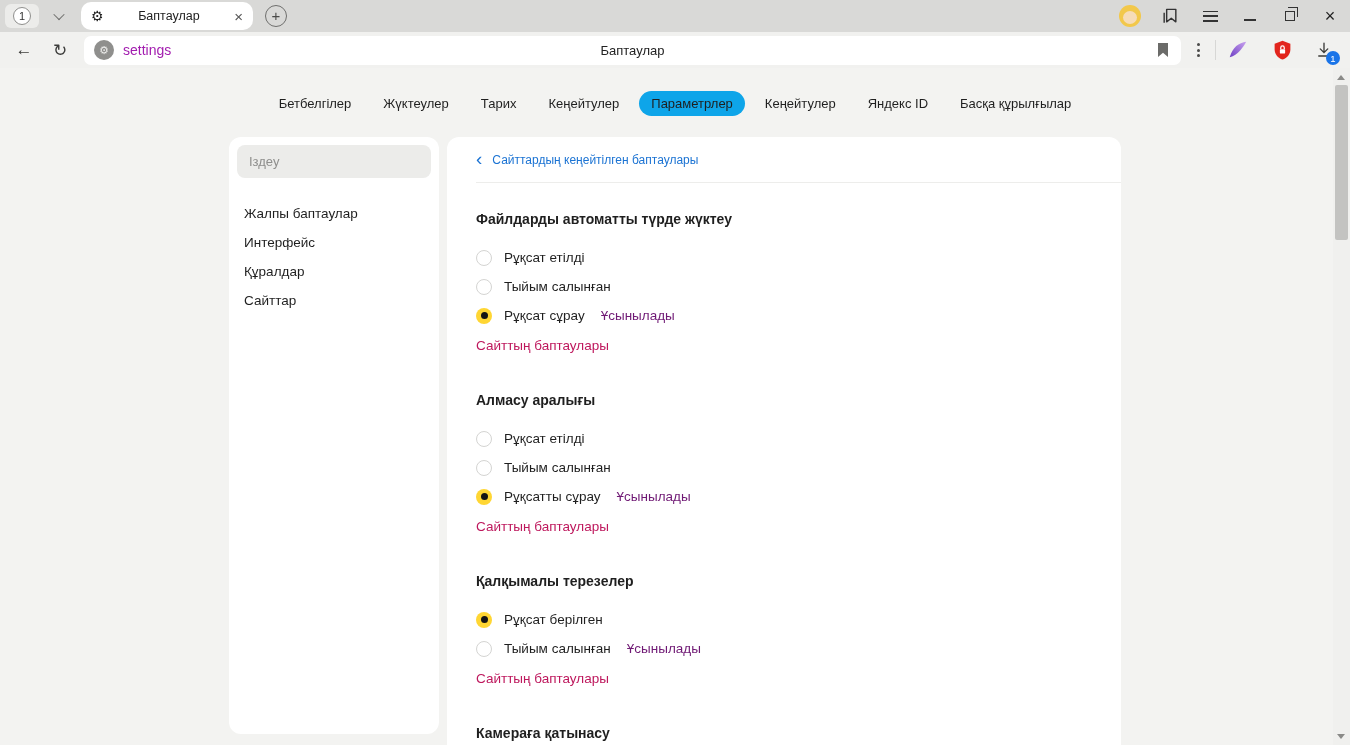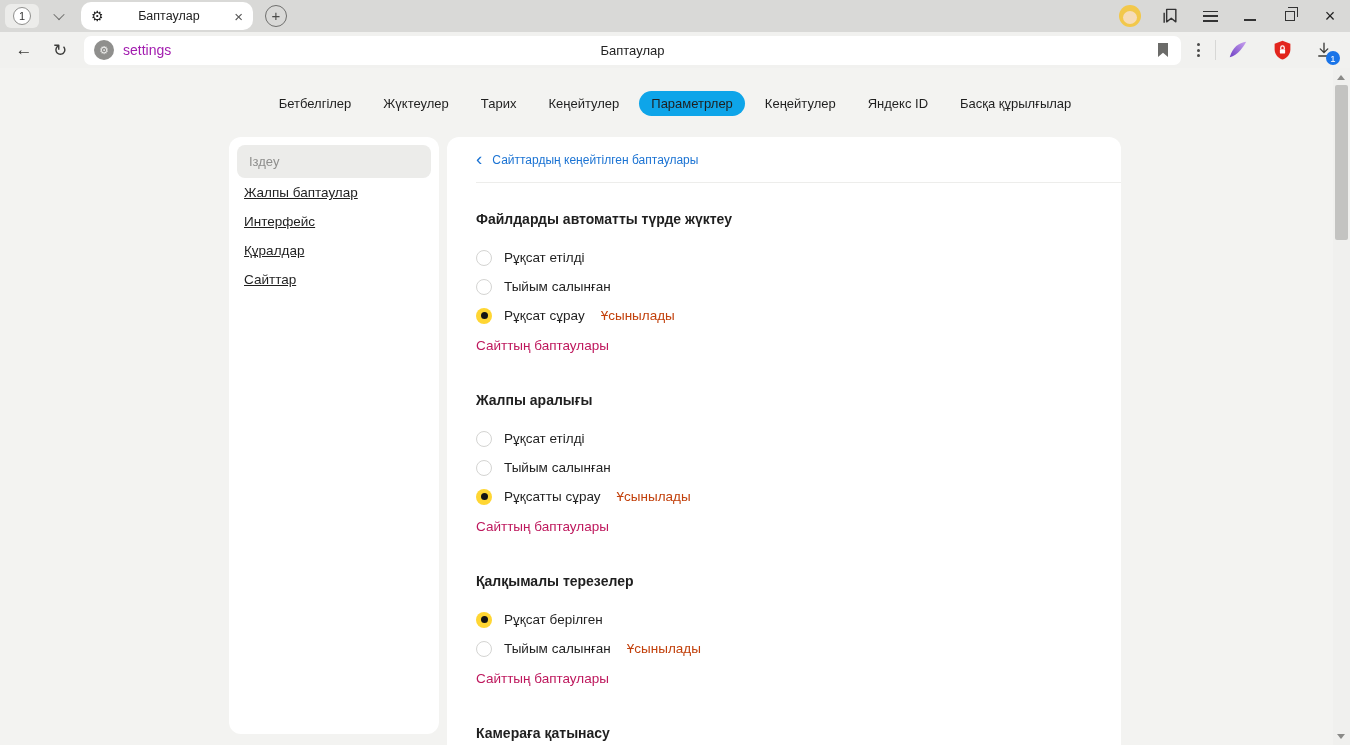--- a/index.html
+++ b/index.html
@@ -57,38 +57,38 @@
   .page { position:relative; height:677px; }
   .navtabs { display:flex; justify-content:center; align-items:center; gap:8px; padding-top:23px; }
   .navtab { font-size:13px; color:#1f1f1f; padding:5px 12px; border-radius:13px; white-space:nowrap; }
   .navtab.active { background:#0ea5e9; }
 
   .cards { width:892px; margin:21px auto 0; display:flex; gap:8px; align-items:flex-start; }
   .sidebar { width:210px; height:597px; background:#fff; border-radius:12px; padding:8px 8px 0; }
   .search { width:100%; height:33px; background:#ececea; border:none; border-radius:8px;
     padding:0 12px; font-size:13px; font-family:inherit; color:#1f1f1f; outline:none; }
   .search::placeholder { color:#8f8f8d; }
-  .side-items { padding-left:7px;text-decoration:underline; }
+  .side-items { margin-top:21px; padding-left:7px; }
   .side-item { font-size:13.5px; line-height:29px; color:#1f1f1f; }
 
   .main { width:674px; min-height:625px; background:#fff; border-radius:12px 12px 0 0; padding:0 0 0 29px; }
   .head-row { height:46px; display:flex; align-items:center; border-bottom:1px solid #ededeb; margin-right:0; }
   .head-back { color:#1b73d3; font-size:19px; margin-right:10px; line-height:1; padding-bottom:2px; }
   .head-title { color:#1b73d3; font-size:12px; font-weight:400; }
 
   .section { margin-top:38px; }
   .section:first-child { margin-top:28px; }
   .sec-title { font-size:14px; font-weight:700; margin-bottom:16px; }
   .opt-row { display:flex; align-items:center; height:29px; }
   .radio { width:16px; height:16px; border-radius:50%; background:#fff; border:1px solid #d4d4d2; flex:none; }
   .radio.sel { background:#ffd633; border:none; position:relative; }
   .radio.sel::after { content:''; position:absolute; left:4.5px; top:4.5px; width:7px; height:7px;
     border-radius:50%; background:#141414; }
   .opt-label { margin-left:12px; font-size:13.5px; }
-  .opt-hint { margin-left:16px; font-size:13.5px; color:#c2410c; }
+  .opt-hint { margin-left:16px; font-size:13.5px; color:#701a75; }
   .sec-link { display:inline-block; margin-top:8px; font-size:13.5px; color:#be185d; text-decoration:none; }
 
   
   .scrollbar { position:absolute; right:0; top:0; width:17px; height:677px; background:#f0f0ee; }
   .sb-arrow { position:absolute; left:4px; width:0; height:0; border-left:4.5px solid transparent; border-right:4.5px solid transparent; }
   .sb-up { top:7px; border-bottom:5px solid #8a8a88; }
   .sb-down { bottom:6px; border-top:5px solid #8a8a88; }
   .sb-thumb { position:absolute; left:2px; top:17px; width:13px; height:155px; background:#c3c3c1; border-radius:2px; }
 </style>
 </head>
@@ -214,21 +214,21 @@
               <span class="radio"></span>
               <span class="opt-label">Рұқсат етілді</span>
             </div><div class="opt-row">
               <span class="radio"></span>
               <span class="opt-label">Тыйым салынған</span>
             </div><div class="opt-row">
               <span class="radio sel"></span>
               <span class="opt-label">Рұқсат сұрау</span>
               <span class="opt-hint">Ұсынылады</span>
             </div><a class="sec-link" href="#">Сайттың баптаулары</a></section>
-          <section class="section"><div class="sec-title">Жалпы аралығы</div><div class="opt-row">
+          <section class="section"><div class="sec-title">Алмасу аралығы</div><div class="opt-row">
               <span class="radio"></span>
               <span class="opt-label">Рұқсат етілді</span>
             </div><div class="opt-row">
               <span class="radio"></span>
               <span class="opt-label">Тыйым салынған</span>
             </div><div class="opt-row">
               <span class="radio sel"></span>
               <span class="opt-label">Рұқсатты сұрау</span>
               <span class="opt-hint">Ұсынылады</span>
             </div><a class="sec-link" href="#">Сайттың баптаулары</a></section>

